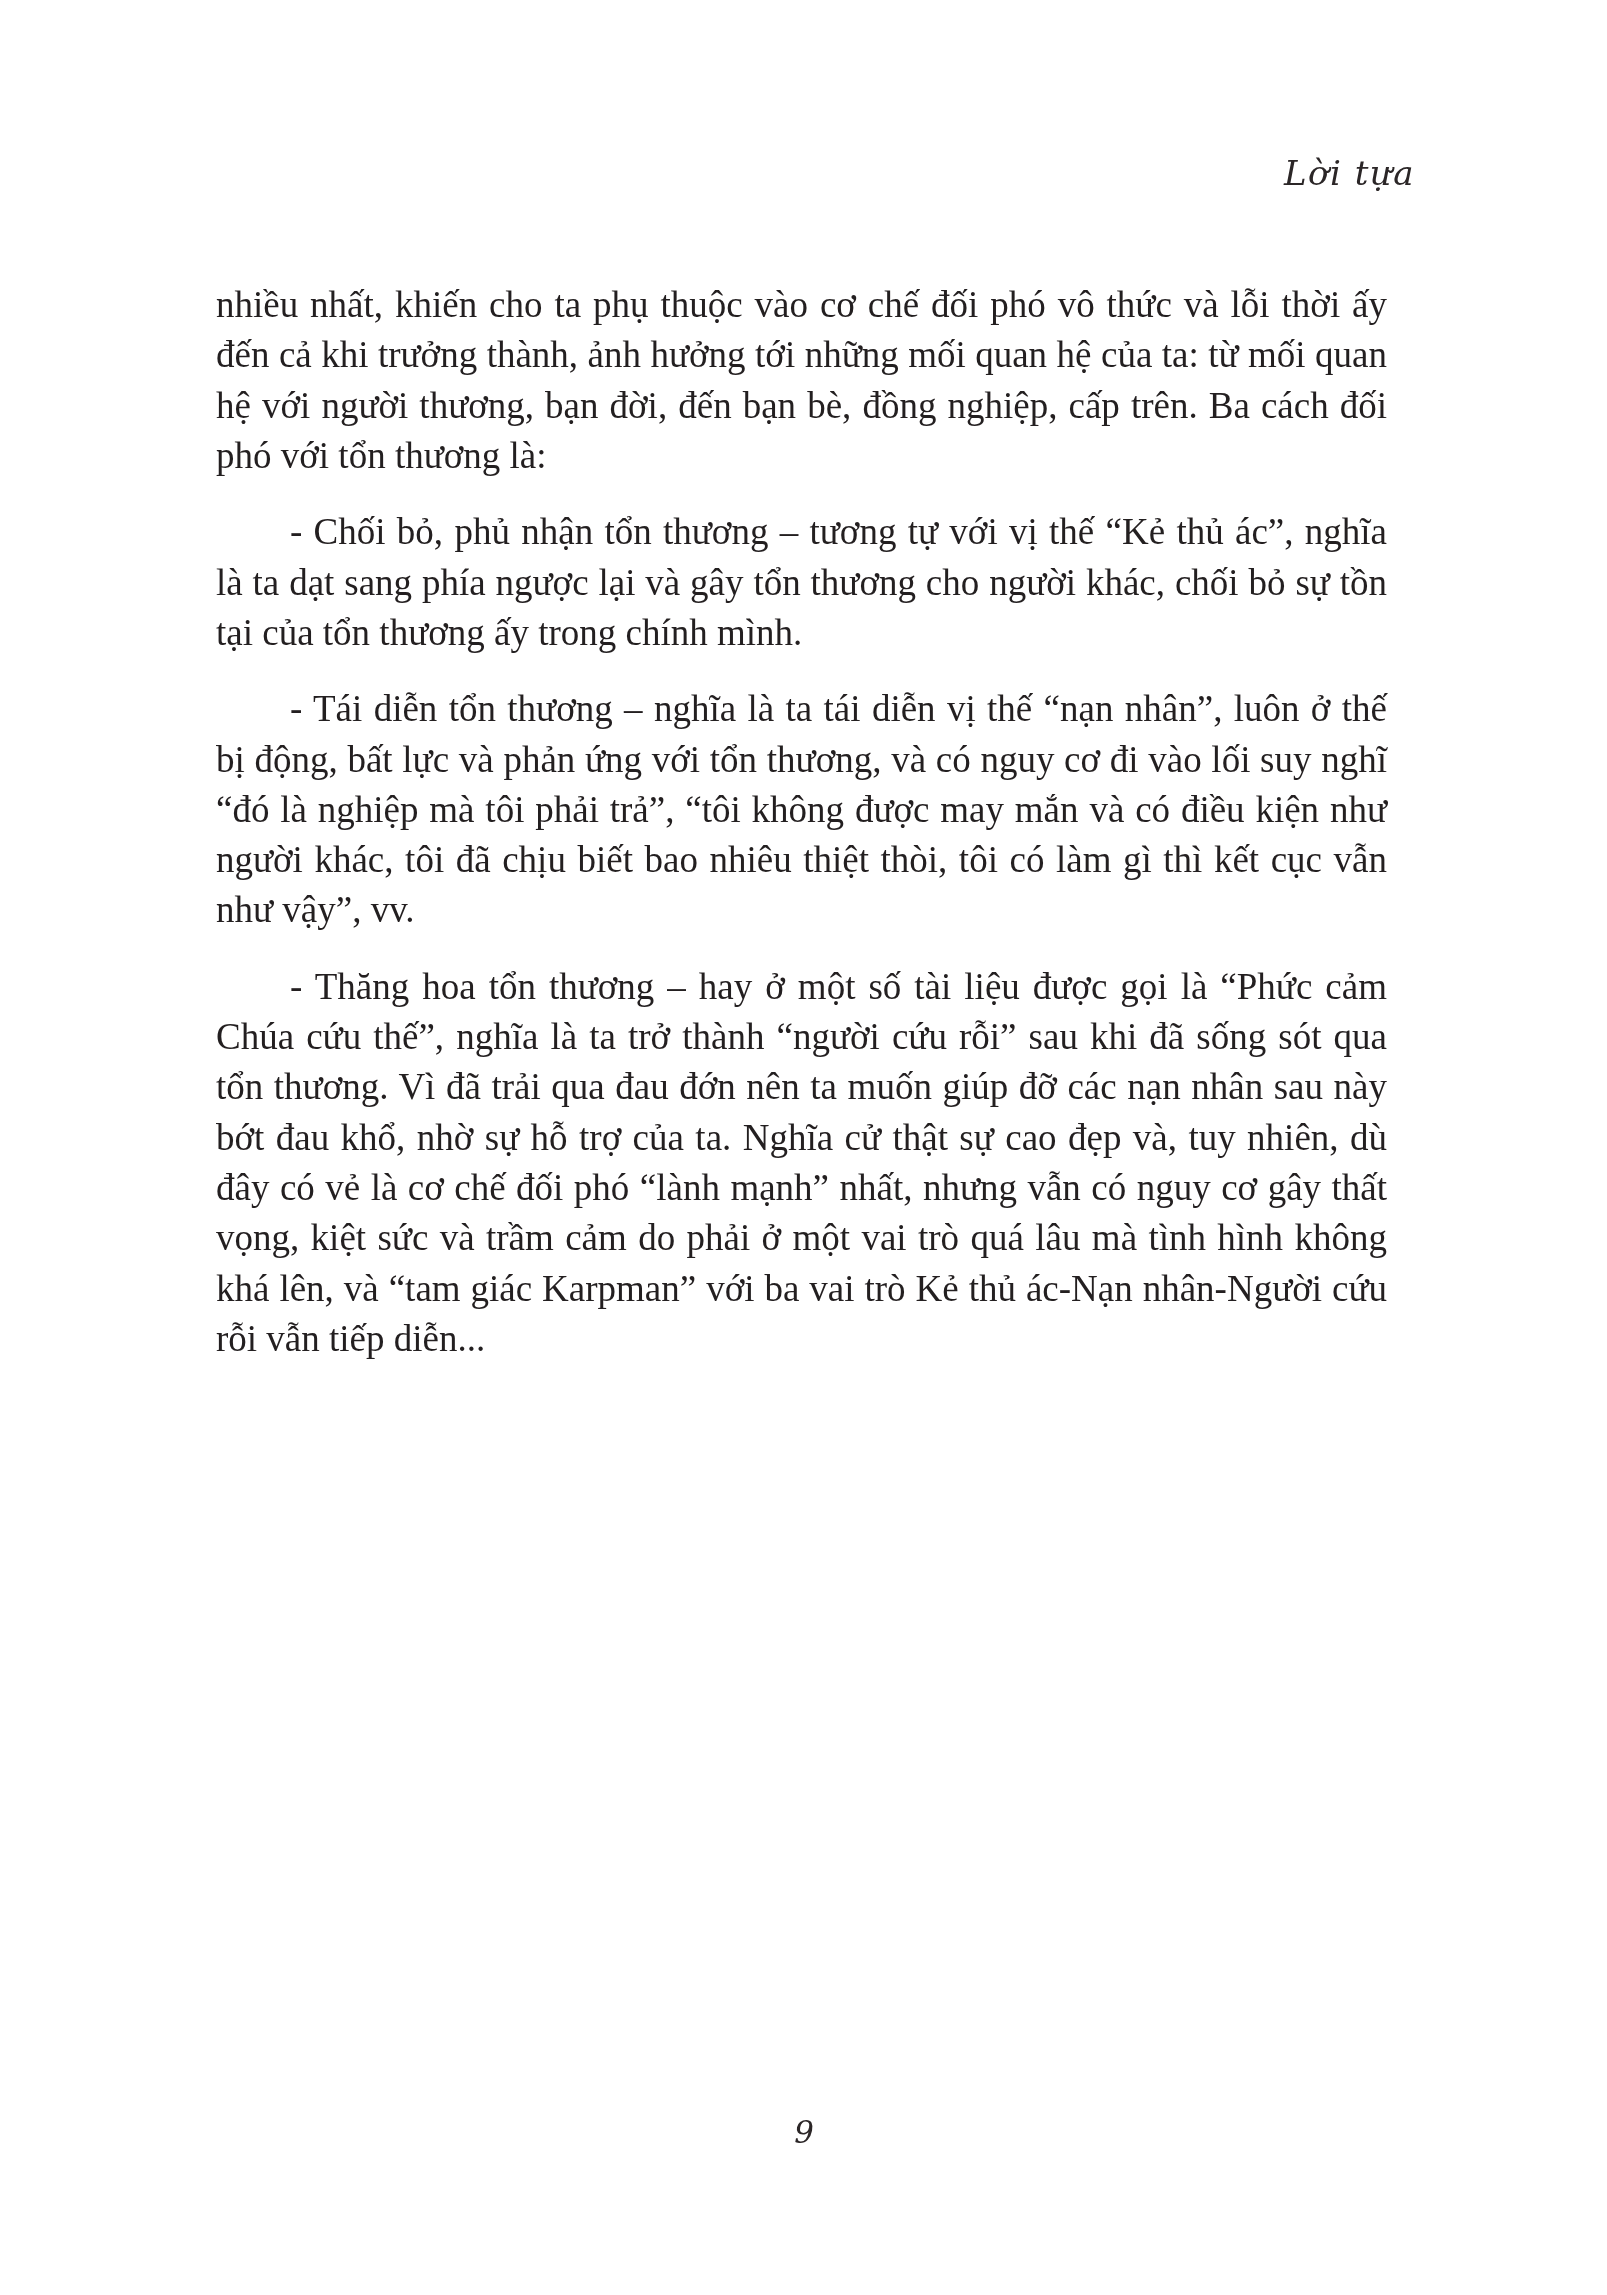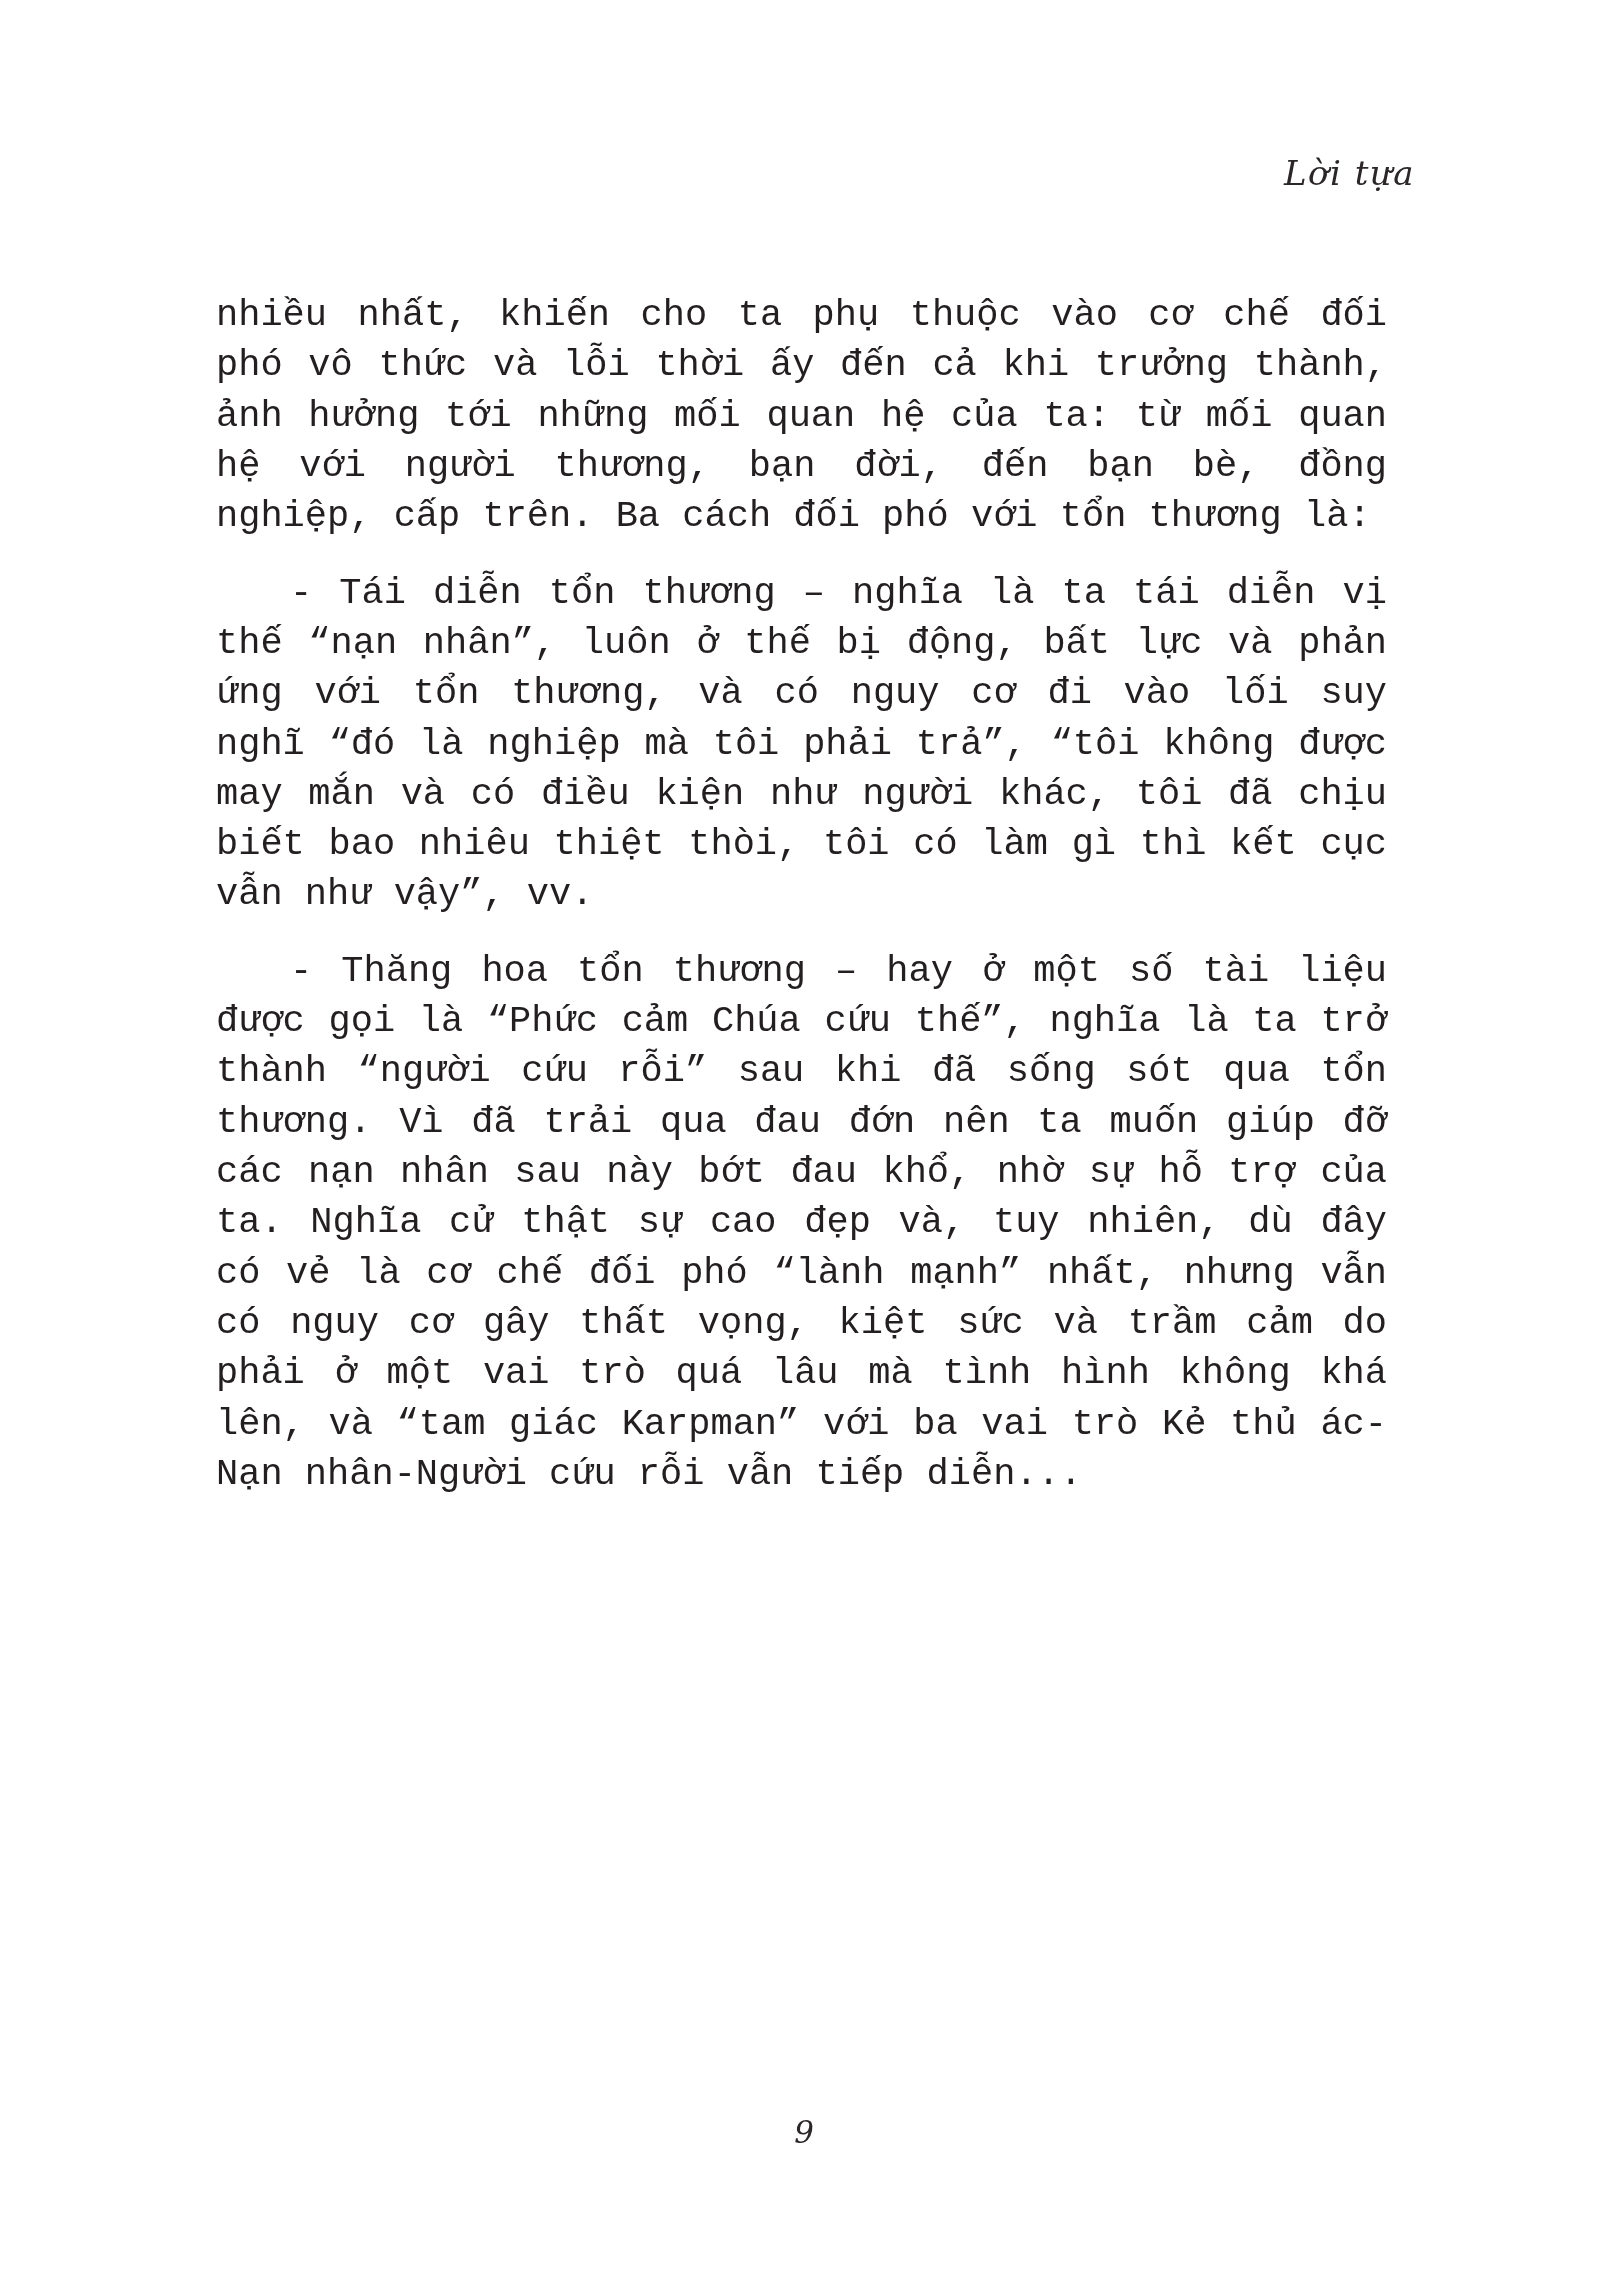--- a/index.html
+++ b/index.html
@@ -29,27 +29,27 @@
     color: #2b2627;
     white-space: nowrap;
   }
   .body-block {
     position: absolute;
     top: 276px;
     left: 216px;
     width: 1171px;
   }
   p.para {
-    margin: 14px 0 17px 0;
+    margin: 4px 0 17px 0;
     font-size: 37px;
     line-height: 1.36;
     text-align: justify;
     text-justify: inter-word;
     color: #231f20;
-    font-family: Liberation Mono, monospace;
+    font-family: Liberation Serif, serif;
   }
   p.para:last-child {
     margin-bottom: 0;
   }
   p.indent {
     text-indent: 74px;
   }
   p.gap-top {
     margin-top: 26px;
   }
@@ -67,20 +67,21 @@
 </style>
 </head>
 <body>
 
 <div class="page">
 
   <div class="running-head">Lời tựa</div>
 
   <div class="body-block">
     <p class="para">nhiều nhất, khiến cho ta phụ thuộc vào cơ chế đối phó vô thức và lỗi thời ấy đến cả khi trưởng thành, ảnh hưởng tới những mối quan hệ của ta: từ mối quan hệ với người thương, bạn đời, đến bạn bè, đồng nghiệp, cấp trên. Ba cách đối phó với tổn thương là:</p>
+    <p class="para indent gap-top">-  Chối bỏ, phủ nhận tổn thương – tương tự với vị thế “Kẻ thủ ác”, nghĩa là ta dạt sang phía ngược lại và gây tổn thương cho người khác, chối bỏ sự tồn tại của tổn thương ấy trong chính mình.</p>
     <p class="para indent gap-top">-  Tái diễn tổn thương – nghĩa là ta tái diễn vị thế “nạn nhân”, luôn ở thế bị động, bất lực và phản ứng với tổn thương, và có nguy cơ đi vào lối suy nghĩ “đó là nghiệp mà tôi phải trả”, “tôi không được may mắn và có điều kiện như người khác, tôi đã chịu biết bao nhiêu thiệt thòi, tôi có làm gì thì kết cục vẫn như vậy”, vv.</p>
     <p class="para indent gap-top">-  Thăng hoa tổn thương – hay ở một số tài liệu được gọi là “Phức cảm Chúa cứu thế”, nghĩa là ta trở thành “người cứu rỗi” sau khi đã sống sót qua tổn thương. Vì đã trải qua đau đớn nên ta muốn giúp đỡ các nạn nhân sau này bớt đau khổ, nhờ sự hỗ trợ của ta. Nghĩa cử thật sự cao đẹp và, tuy nhiên, dù đây có vẻ là cơ chế đối phó “lành mạnh” nhất, nhưng vẫn có nguy cơ gây thất vọng, kiệt sức và trầm cảm do phải ở một vai trò quá lâu mà tình hình không khá lên, và “tam giác Karpman” với ba vai trò Kẻ thủ ác-Nạn nhân-Người cứu rỗi vẫn tiếp diễn...</p>
   </div>
 
   <div class="folio">9</div>
 
 </div>
 
 
 </body></html>

